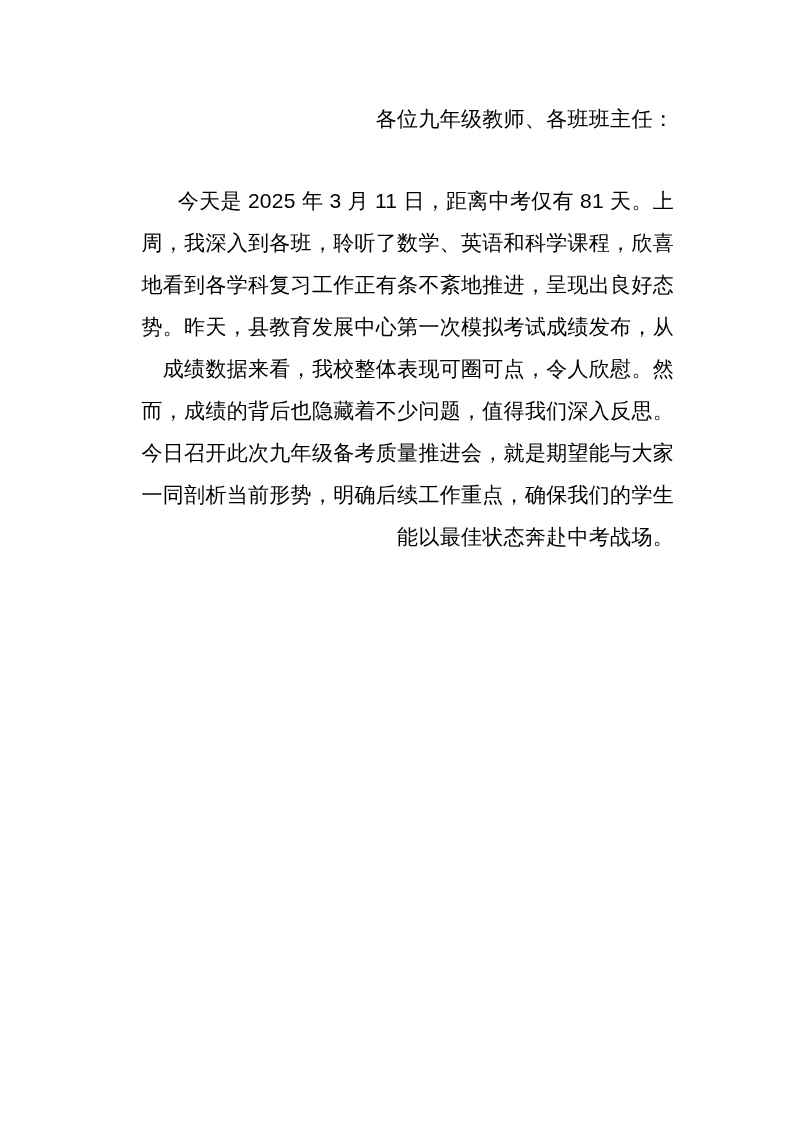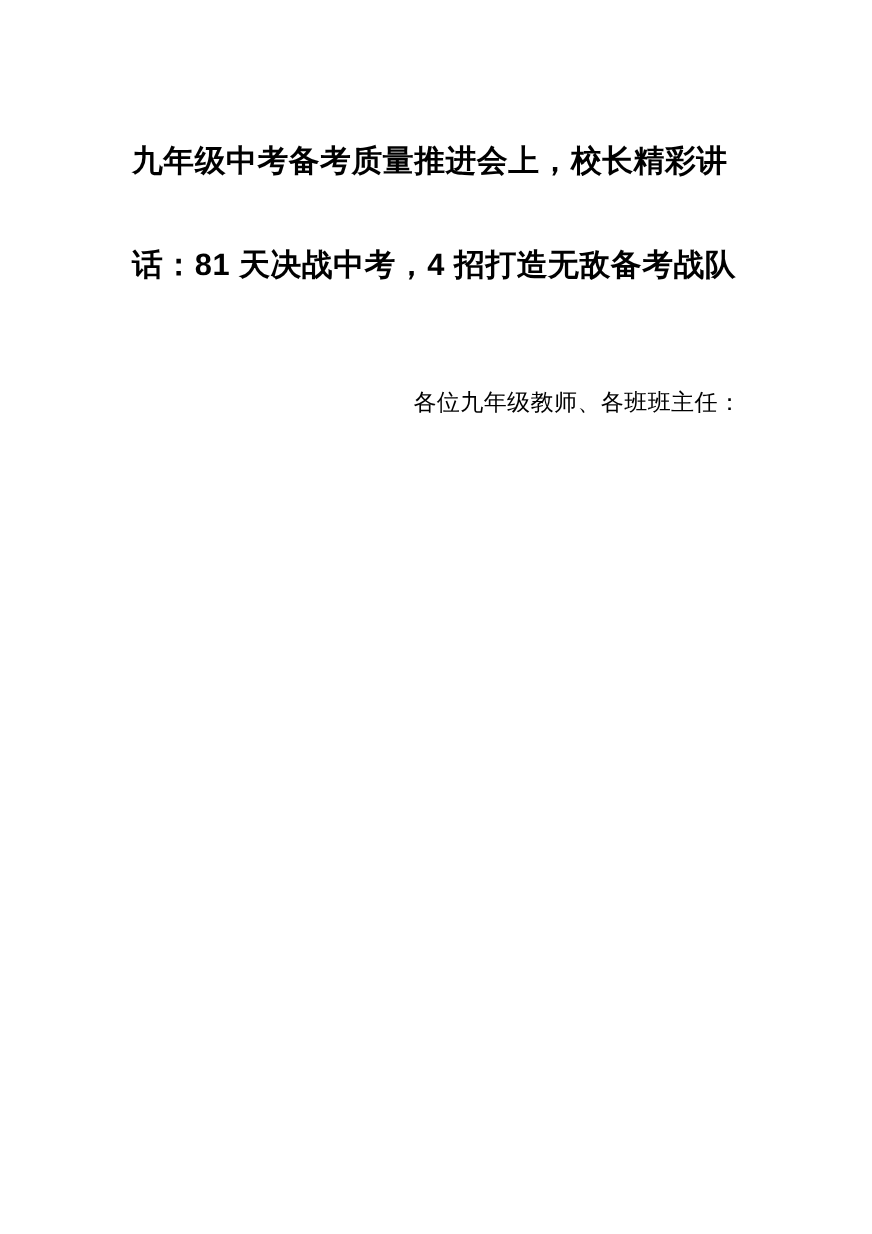--- a/index.html
+++ b/index.html
@@ -36,18 +36,18 @@
     line-height: 42px;
     text-align: right;
     letter-spacing: 0.3px;
     word-break: normal;
   }
 </style>
 </head>
 <body>
 
 <div class="page">
-  <h1 class="doc-title">九年级中考备考质量推进会上，校长精彩讲话：81 天决战中考，4 招打造无敌备考战队</h1>
 
   <p class="salutation">各位九年级教师、各班班主任：</p>
 
+  <p class="para">今天是 2025 年 3 月 11 日，距离中考仅有 81 天。上周，我深入到各班，聆听了数学、英语和科学课程，欣喜地看到各学科复习工作正有条不紊地推进，呈现出良好态势。昨天，县教育发展中心第一次模拟考试成绩发布，从成绩数据来看，我校整体表现可圈可点，令人欣慰。然而，成绩的背后也隐藏着不少问题，值得我们深入反思。今日召开此次九年级备考质量推进会，就是期望能与大家一同剖析当前形势，明确后续工作重点，确保我们的学生能以最佳状态奔赴中考战场。</p>
 
 </div>
 
 </body></html>

